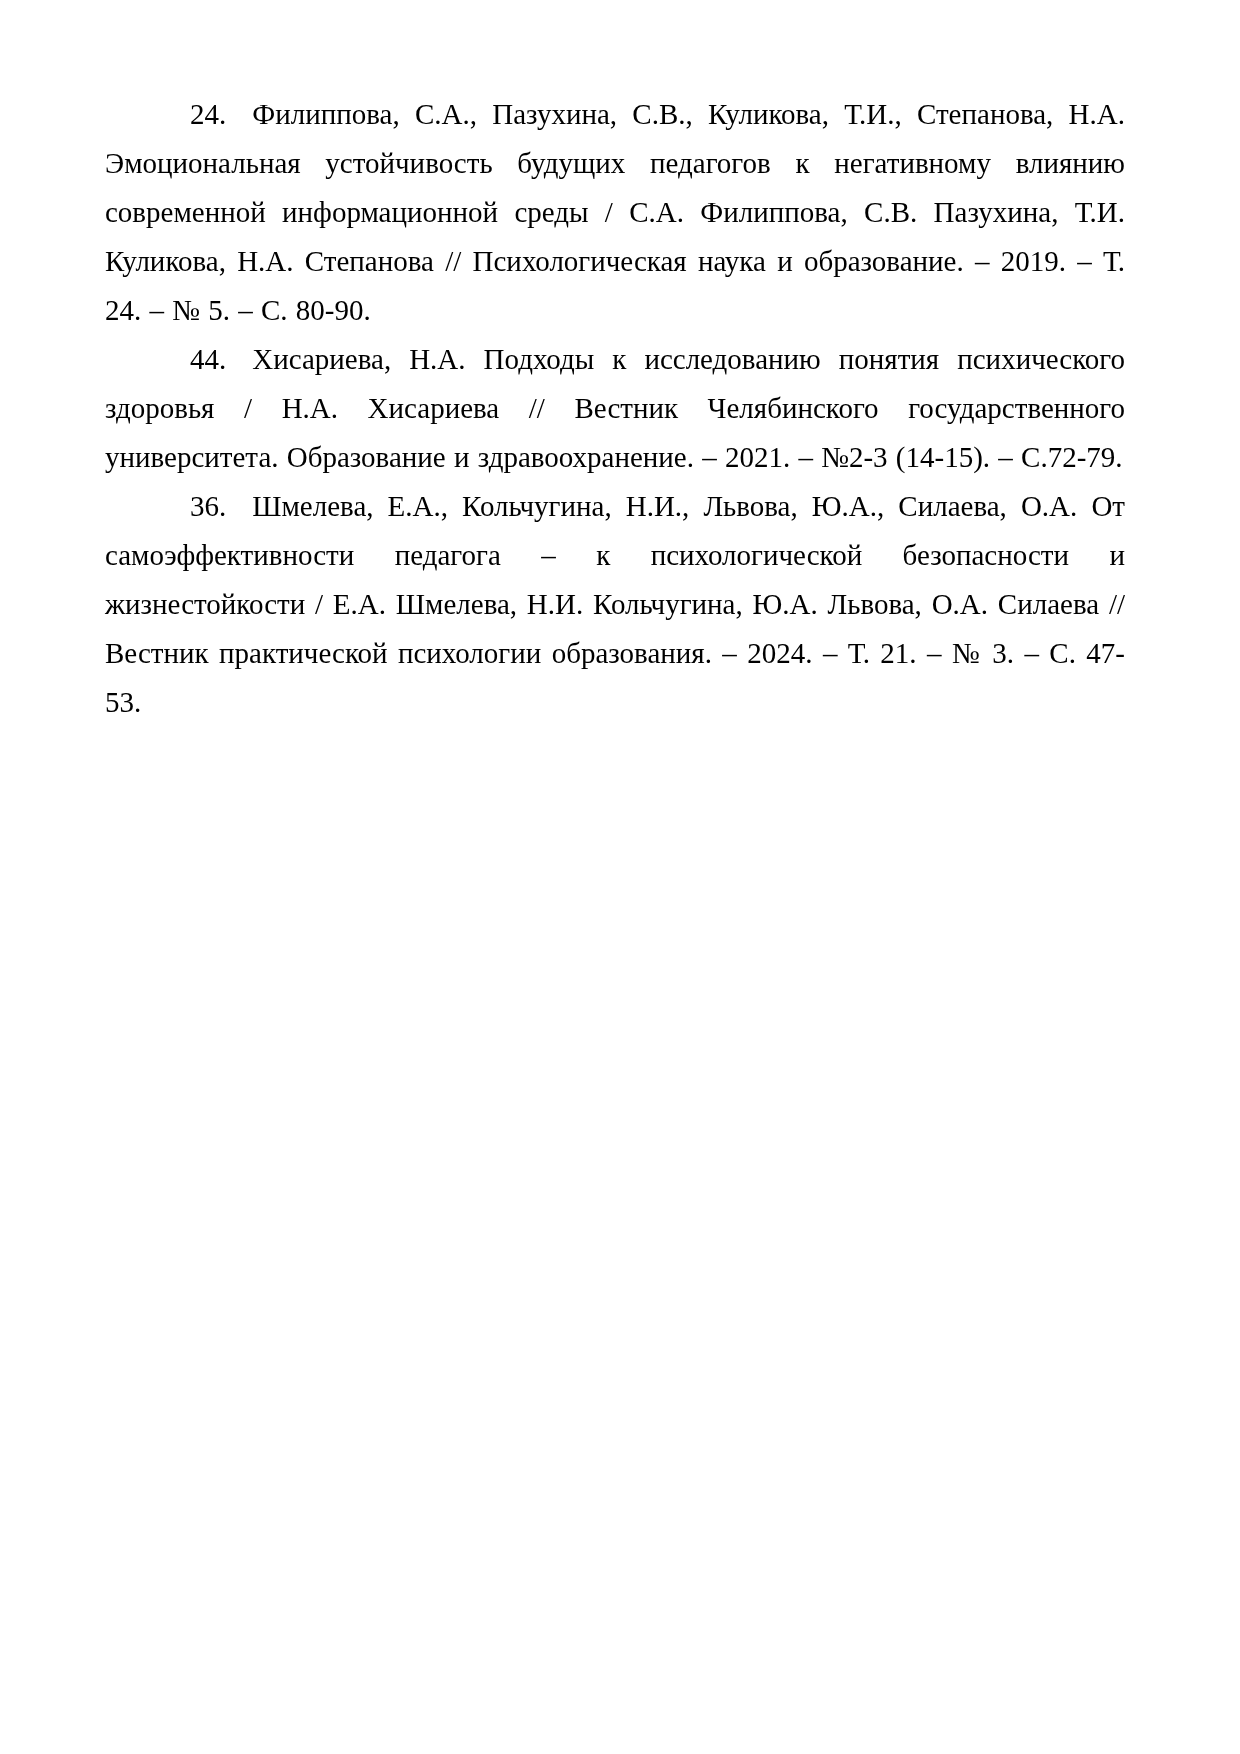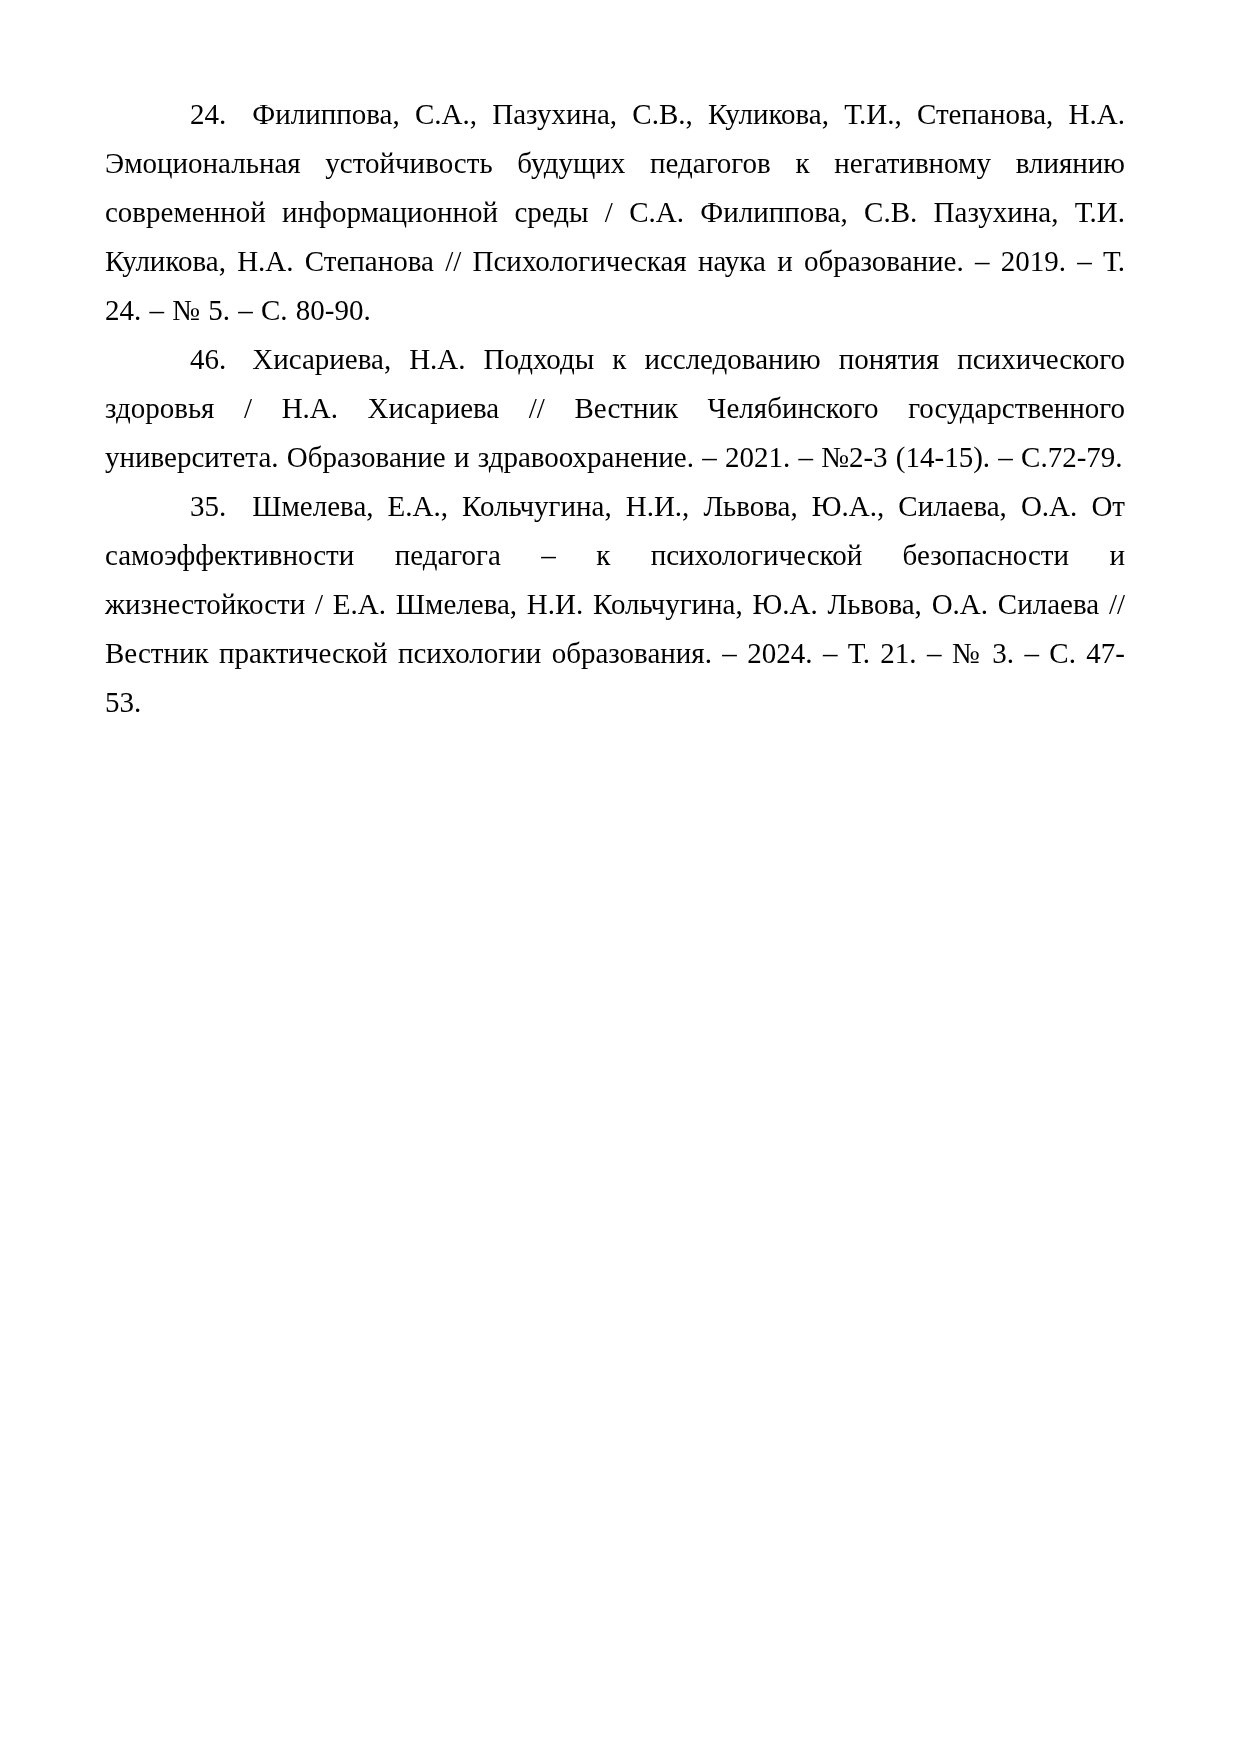--- a/index.html
+++ b/index.html
@@ -34,20 +34,20 @@
   }
 </style>
 </head>
 <body>
 
 <div class="page">
   <div class="ref-list">
 
     <p class="ref-entry"><span class="ref-number">24.</span><span>Филиппова, С.А., Пазухина, С.В., Куликова, Т.И., Степанова, Н.А. Эмоциональная устойчивость будущих педагогов к негативному влиянию современной информационной среды / С.А. Филиппова, С.В. Пазухина, Т.И. Куликова, Н.А. Степанова // Психологическая наука и образование. – 2019. – Т. 24. – № 5. – С. 80-90.</span></p>
 
-    <p class="ref-entry"><span class="ref-number">46.</span><span>Хисариева, Н.А. Подходы к исследованию понятия психического здоровья / Н.А. Хисариева // Вестник Челябинского государственного университета. Образование и здравоохранение. – 2021. – №2-3 (14-15). – С.72-79.</span></p>
+    <p class="ref-entry"><span class="ref-number">44.</span><span>Хисариева, Н.А. Подходы к исследованию понятия психического здоровья / Н.А. Хисариева // Вестник Челябинского государственного университета. Образование и здравоохранение. – 2021. – №2-3 (14-15). – С.72-79.</span></p>
 
 
-    <p class="ref-entry"><span class="ref-number">35.</span><span>Шмелева, Е.А., Кольчугина, Н.И., Львова, Ю.А., Силаева, О.А. От самоэффективности педагога – к психологической безопасности и жизнестойкости / Е.А. Шмелева, Н.И. Кольчугина, Ю.А. Львова, О.А. Силаева // Вестник практической психологии образования. – 2024. – Т. 21. – № 3. – С. 47-53.</span></p>
+    <p class="ref-entry"><span class="ref-number">36.</span><span>Шмелева, Е.А., Кольчугина, Н.И., Львова, Ю.А., Силаева, О.А. От самоэффективности педагога – к психологической безопасности и жизнестойкости / Е.А. Шмелева, Н.И. Кольчугина, Ю.А. Львова, О.А. Силаева // Вестник практической психологии образования. – 2024. – Т. 21. – № 3. – С. 47-53.</span></p>
 
 
   </div>
 </div>
 
 </body></html>

